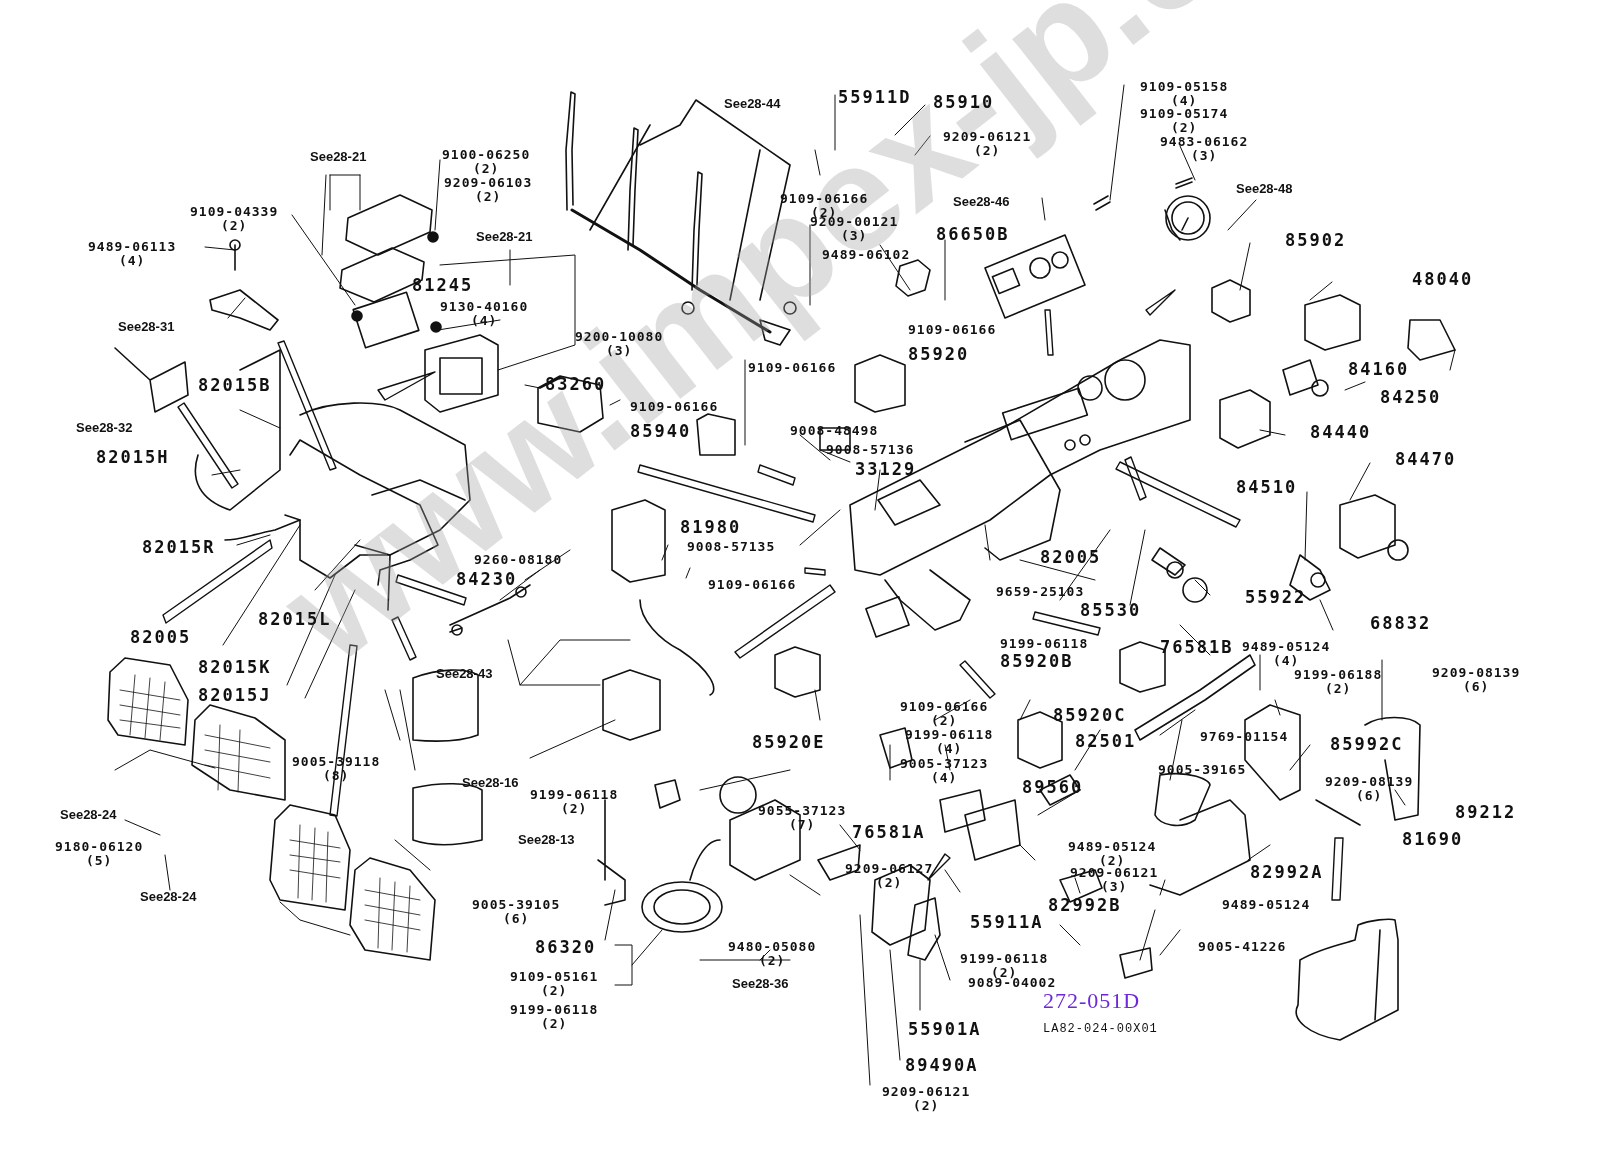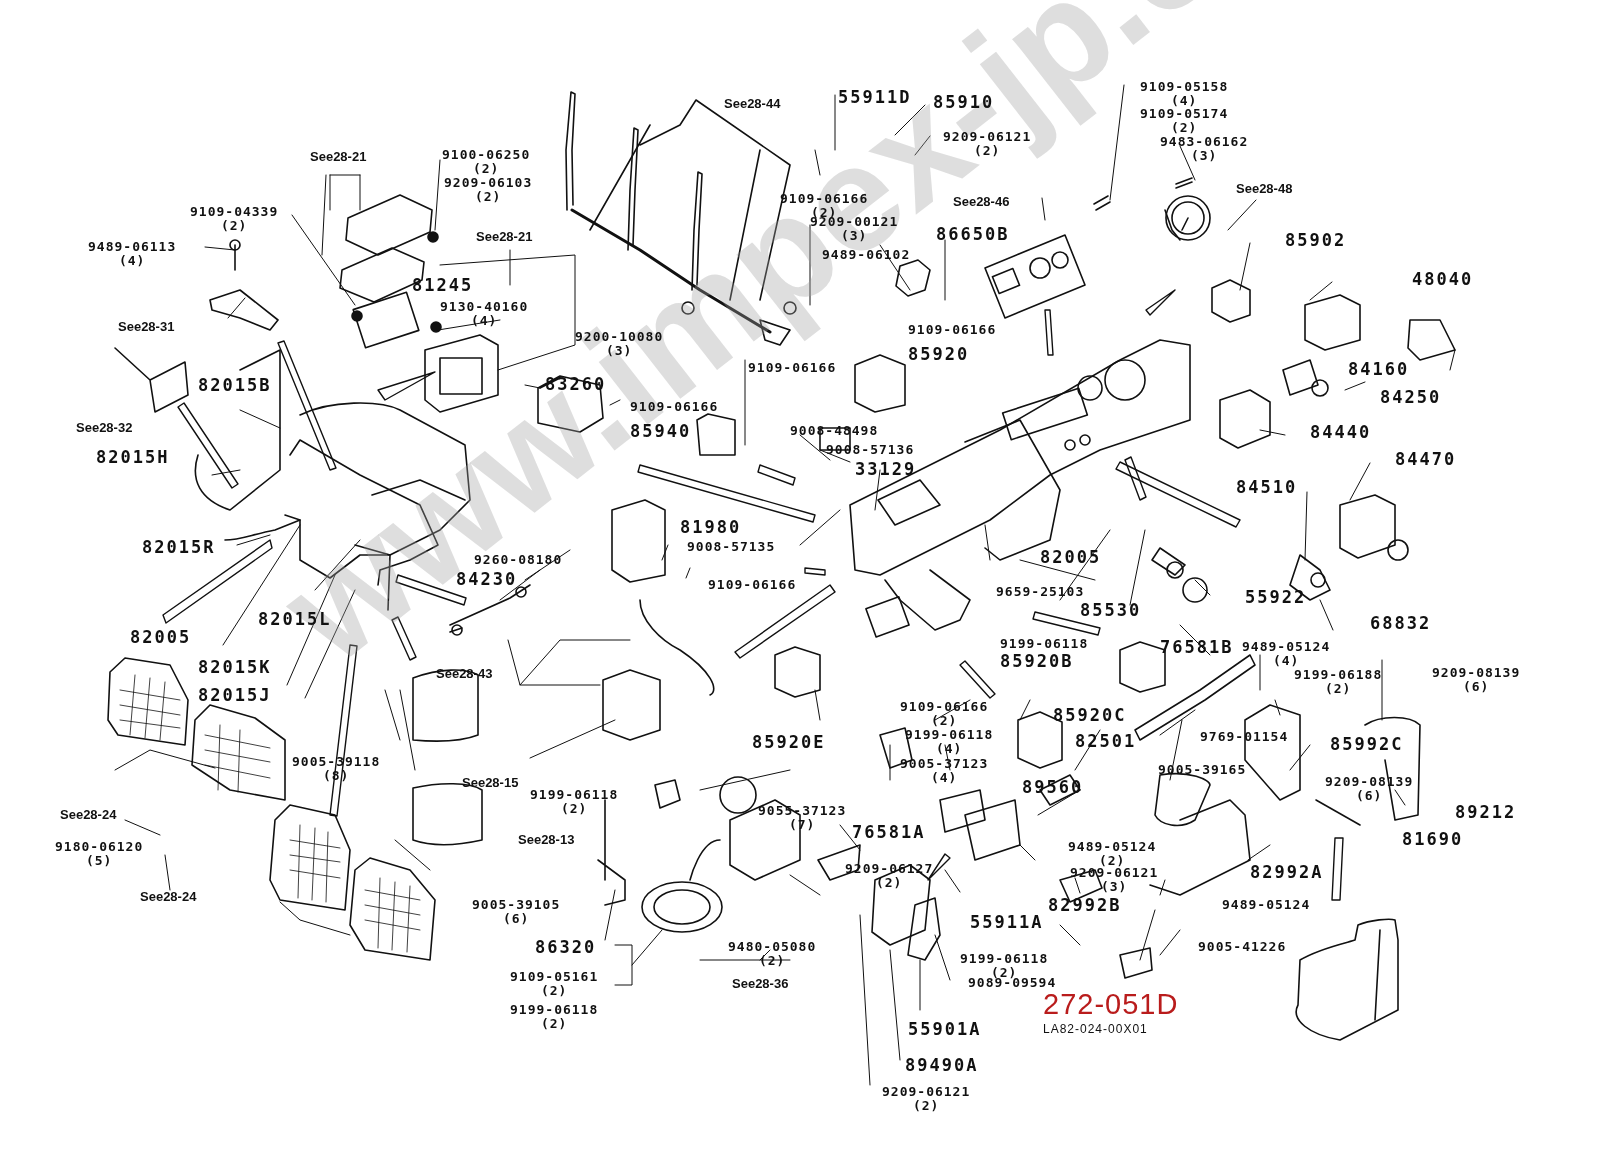--- a/index.html
+++ b/index.html
@@ -4,23 +4,23 @@
 <style>
   html, body { margin: 0; padding: 0; background: #ffffff; }
   body { width: 1608px; height: 1152px; position: relative; overflow: hidden;
          font-family: "Liberation Sans", sans-serif; color: #111; }
   #diagram { position: absolute; left: 0; top: 0; width: 1608px; height: 1152px; }
   .lbl { position: absolute; font-family: "DejaVu Sans Mono", monospace; font-weight: bold;
          font-size: 13px; letter-spacing: 1px; white-space: pre; line-height: 14px; color: #111; }
   .lbl.big { font-size: 17px; letter-spacing: 2px; }
   .lbl .qty { display: block; text-align: center; }
   .see { font-family: "Liberation Sans", sans-serif; font-size: 13px; letter-spacing: 0; }
-  .ref { position: absolute; left: 1043px; top: 988px; font-family: Liberation Sans, sans-serif;
-         font-size: 29px; letter-spacing: 1px; color: #b91c1c; }
-  .ref2 { position: absolute; left: 1043px; top: 1022px; font-family: Liberation Sans, sans-serif;
+  .ref { position: absolute; left: 1043px; top: 988px; font-family: Liberation Serif, serif;
+         font-size: 22px; letter-spacing: 1px; color: #6d28d9; }
+  .ref2 { position: absolute; left: 1043px; top: 1022px; font-family: Liberation Mono, monospace;
           font-size: 12px; letter-spacing: 1px; color: #111; }
   .wm { position: absolute; left: 250px; top: 560px; font-family: "Liberation Sans", sans-serif;
         font-weight: bold; font-size: 150px; color: rgba(160,160,160,0.35);
         transform: rotate(-38deg); transform-origin: left top; white-space: nowrap; pointer-events: none; }
 </style>
 </head>
 <body>
 
 <svg id="diagram" viewBox="0 0 1608 1152" xmlns="http://www.w3.org/2000/svg">
   <g fill="none" stroke="#111" stroke-width="1.6" stroke-linejoin="round" stroke-linecap="round">
@@ -368,40 +368,40 @@
 <div class="lbl big" style="left:1075px;top:734px">82501</div>
 <div class="lbl" style="left:1200px;top:730px">9769-01154</div>
 <div class="lbl big" style="left:1330px;top:737px">85992C</div>
 <div class="lbl" style="left:1325px;top:775px"><span>9209-08139</span><span class="qty">(6)</span></div>
 <div class="lbl big" style="left:1455px;top:805px">89212</div>
 <div class="lbl" style="left:1158px;top:763px">9005-39165</div>
 <div class="lbl big" style="left:1402px;top:832px">81690</div>
 <div class="lbl see" style="left:60px;top:808px">See28-24</div>
 <div class="lbl" style="left:55px;top:840px"><span>9180-06120</span><span class="qty">(5)</span></div>
 <div class="lbl" style="left:292px;top:755px"><span>9005-39118</span><span class="qty">(8)</span></div>
-<div class="lbl see" style="left:462px;top:776px">See28-15</div>
+<div class="lbl see" style="left:462px;top:776px">See28-16</div>
 <div class="lbl" style="left:530px;top:788px"><span>9199-06118</span><span class="qty">(2)</span></div>
 <div class="lbl" style="left:758px;top:804px"><span>9055-37123</span><span class="qty">(7)</span></div>
 <div class="lbl big" style="left:852px;top:825px">76581A</div>
 <div class="lbl big" style="left:1022px;top:780px">89560</div>
 <div class="lbl see" style="left:518px;top:833px">See28-13</div>
 <div class="lbl" style="left:845px;top:862px"><span>9209-06127</span><span class="qty">(2)</span></div>
 <div class="lbl" style="left:1068px;top:840px"><span>9489-05124</span><span class="qty">(2)</span></div>
 <div class="lbl big" style="left:1250px;top:865px">82992A</div>
 <div class="lbl" style="left:472px;top:898px"><span>9005-39105</span><span class="qty">(6)</span></div>
 <div class="lbl" style="left:1070px;top:866px"><span>9209-06121</span><span class="qty">(3)</span></div>
 <div class="lbl big" style="left:970px;top:915px">55911A</div>
 <div class="lbl big" style="left:1048px;top:898px">82992B</div>
 <div class="lbl" style="left:1222px;top:898px">9489-05124</div>
 <div class="lbl big" style="left:535px;top:940px">86320</div>
 <div class="lbl" style="left:728px;top:940px"><span>9480-05080</span><span class="qty">(2)</span></div>
 <div class="lbl" style="left:1198px;top:940px">9005-41226</div>
 <div class="lbl see" style="left:140px;top:890px">See28-24</div>
 <div class="lbl" style="left:960px;top:952px"><span>9199-06118</span><span class="qty">(2)</span></div>
-<div class="lbl" style="left:968px;top:976px">9089-09594</div>
+<div class="lbl" style="left:968px;top:976px">9089-04002</div>
 <div class="lbl" style="left:510px;top:970px"><span>9109-05161</span><span class="qty">(2)</span></div>
 <div class="lbl" style="left:510px;top:1003px"><span>9199-06118</span><span class="qty">(2)</span></div>
 <div class="lbl see" style="left:732px;top:977px">See28-36</div>
 <div class="lbl big" style="left:908px;top:1022px">55901A</div>
 <div class="lbl big" style="left:905px;top:1058px">89490A</div>
 <div class="lbl" style="left:882px;top:1085px"><span>9209-06121</span><span class="qty">(2)</span></div>
 
 <div class="ref">272-051D</div>
 <div class="ref2">LA82-024-00X01</div>
 

